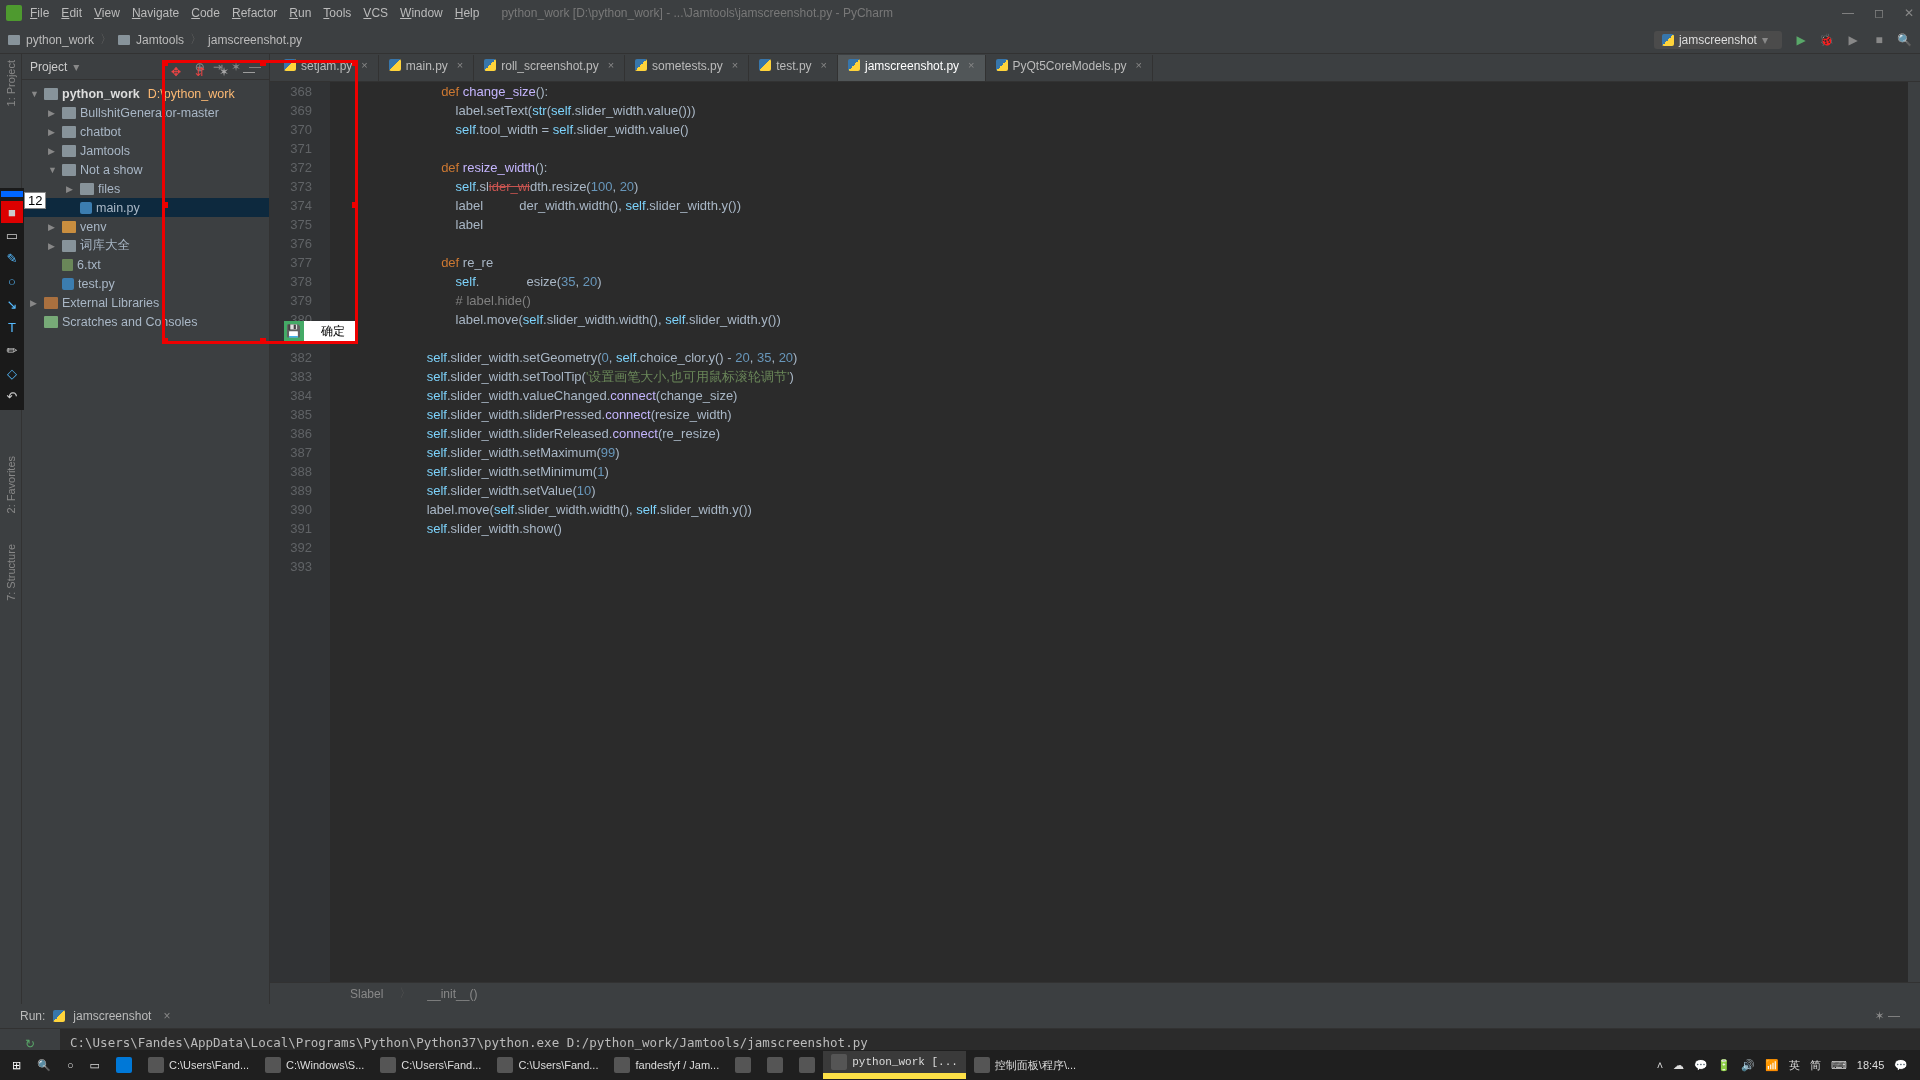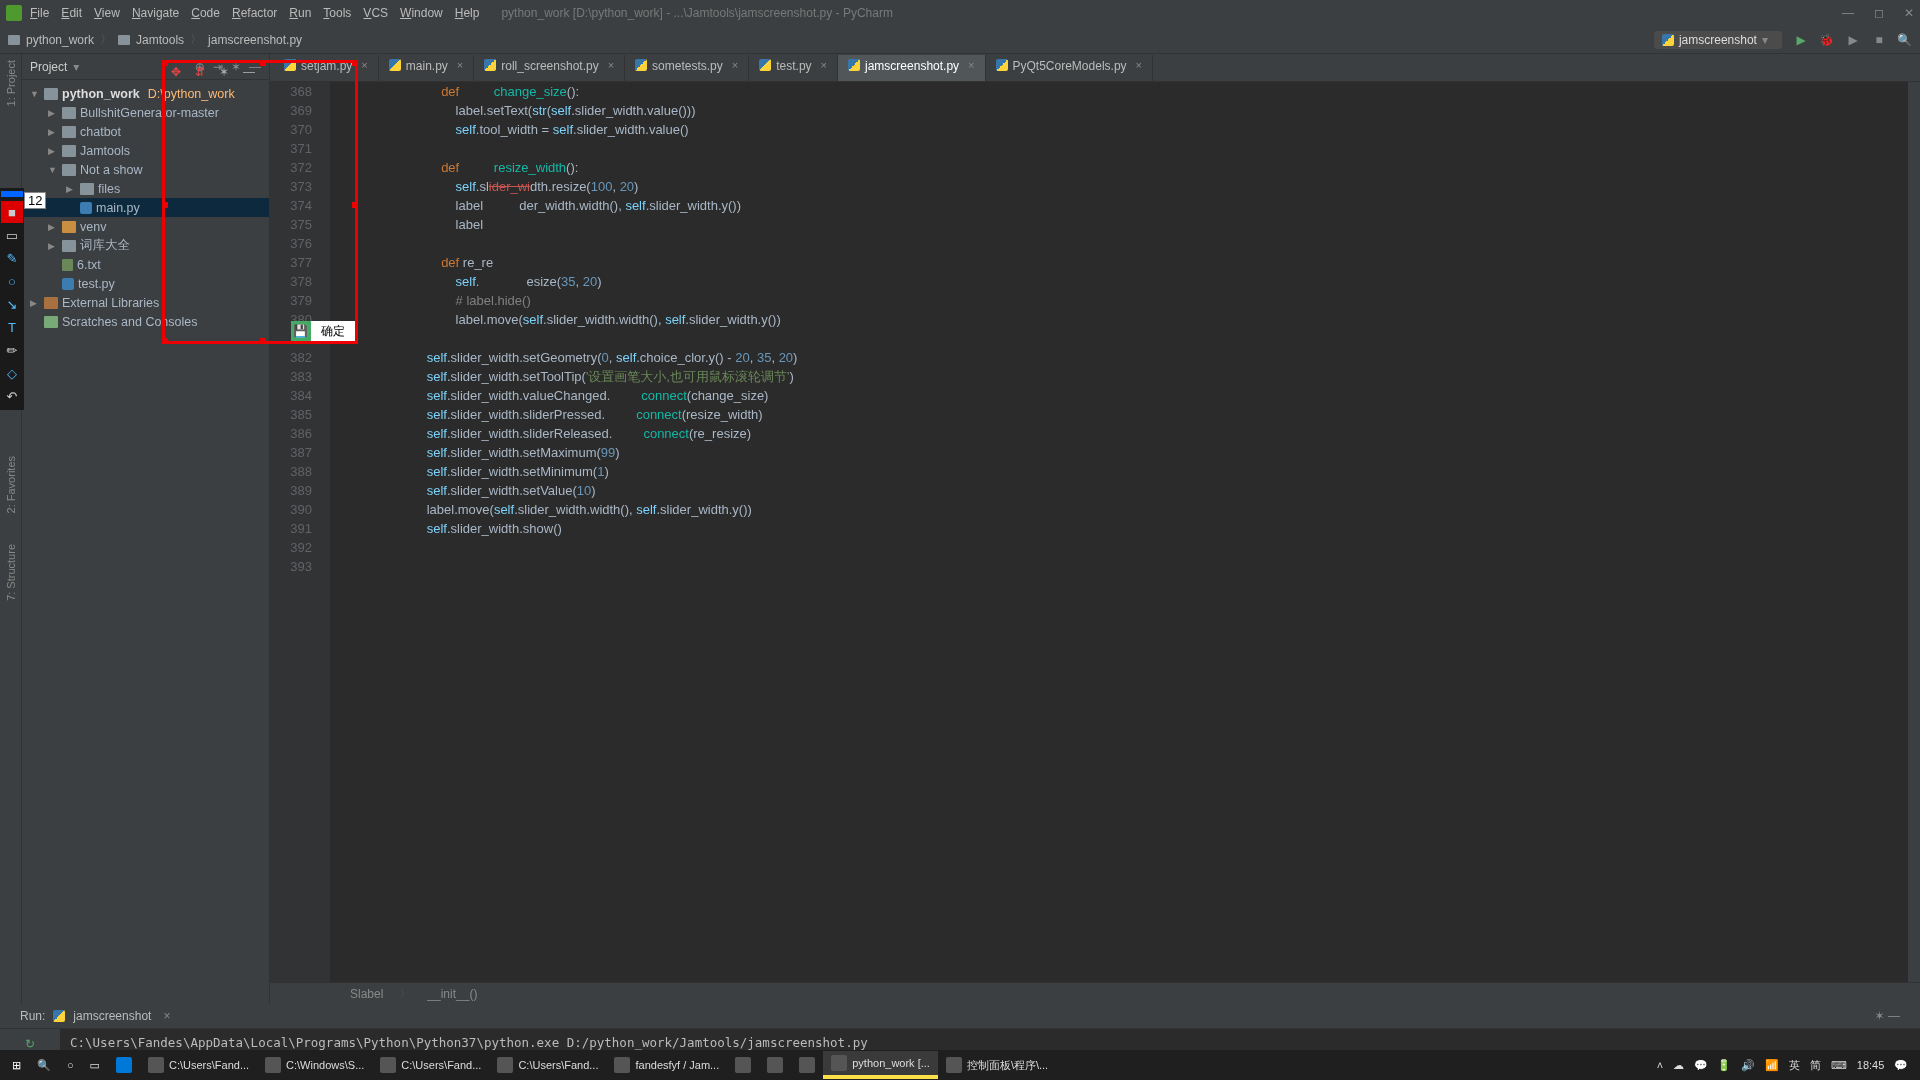--- a/index.html
+++ b/index.html
@@ -45,54 +45,54 @@
 .tab.active { background:#515658; color:#fff; }
 .tab .pyic { width:12px; height:12px; background:linear-gradient(135deg,#3776ab 50%,#ffd43b 50%); border-radius:2px; }
 .tab .x { color:#888; font-size:11px; margin-left:4px; }
 
 .code-area { flex:1; display:flex; font-family:'Consolas','Courier New',monospace; font-size:13px; line-height:19px; position:relative; }
 .gutter { width:60px; text-align:right; padding-right:18px; color:#606366; background:#313335; user-select:none; }
 .code { flex:1; padding-left:10px; white-space:pre; position:relative; }
 .k { color:#cc7832; }
 .s { color:#7dd3fc; }
 .n { color:#6897bb; }
-.fn { color:#14b8a6;margin-left:31px; }
+.fn { color:#c4b5fd; }
 .str { color:#6a8759; }
 .c { color:#808080; }
 
 .magnifier { position:absolute; left:456px; top:210px; width:124px; height:118px; border:2px solid #555; background:#2b2b2b; font-family:'Consolas',monospace; font-size:22px; line-height:34px; padding:4px 2px; overflow:hidden; z-index:10; }
 .magnifier .cross-v { position:absolute; left:50%; top:0; width:1px; height:100%; background:#777; }
 .magnifier .cross-h { position:absolute; top:22px; left:0; height:1px; width:100%; background:#777; }
 
 .breadcrumb-bar { height:22px; background:#3c3f41; border-top:1px solid #323232; display:flex; align-items:center; padding-left:80px; color:#888; gap:16px; font-size:12px; }
 
 .run-panel { height:180px; background:#2b2b2b; border-top:1px solid #323232; display:flex; }
 .run-side { width:60px; background:#3c3f41; display:flex; flex-direction:column; align-items:center; padding-top:6px; gap:10px; }
 .run-side .b { width:18px; height:18px; display:flex; align-items:center; justify-content:center; color:#888; }
 .run-body { flex:1; padding:6px 10px; font-family:'Consolas',monospace; font-size:12.5px; color:#bbb; }
 .run-title { height:24px; background:#3c3f41; display:flex; align-items:center; padding:0 20px; color:#bbb; gap:8px; position:relative; }
 .run-title .gear { margin-left:auto; color:#888; }
 
 .taskbar { position:absolute; bottom:0; left:0; right:0; height:30px; background:#1f1f1f; display:flex; align-items:center; padding:0 4px; color:#ddd; font-size:11px; }
 .taskbar .tbtn { height:28px; padding:0 8px; display:flex; align-items:center; gap:5px; }
-.taskbar .tbtn.active { background:#3a3a3a; border-bottom:4px solid #fde047; }
+.taskbar .tbtn.active { background:#3a3a3a; border-bottom:6px solid #fde047;font-family:Liberation Mono, monospace; }
 .taskbar .tico { width:16px; height:16px; background:#555; border-radius:2px; }
 .taskbar .tray { margin-left:auto; display:flex; align-items:center; gap:10px; padding-right:8px; }
 
 .screenshot-overlay { position:absolute; left:162px; top:60px; width:196px; height:284px; border:3px solid #e00; z-index:20; pointer-events:none; }
 .screenshot-overlay .handle { position:absolute; width:6px; height:6px; background:#e00; }
 .screenshot-overlay .h-tl{top:-3px;left:-3px}.screenshot-overlay .h-tr{top:-3px;right:-3px}
 .screenshot-overlay .h-bl{bottom:-3px;left:-3px}.screenshot-overlay .h-br{bottom:-3px;right:-3px}
 .screenshot-overlay .h-ml{top:50%;left:-3px}.screenshot-overlay .h-mr{top:50%;right:-3px}
 .screenshot-overlay .h-mt{top:-3px;left:50%}.screenshot-overlay .h-mb{bottom:-3px;left:50%}
 .screenshot-toolbar { position:absolute; top:2px; left:6px; display:flex; gap:8px; }
 .screenshot-toolbar span{width:16px;height:16px;display:inline-block;}
 .screenshot-confirm { position:absolute; bottom:0; right:0; background:#fff; color:#000; display:flex; align-items:center; height:20px; }
 .screenshot-confirm .sv { width:20px; height:20px; background:#4a6; display:inline-flex; align-items:center; justify-content:center; color:#fff; }
-.screenshot-confirm .ok { padding:0 10px; font-size:12px; }
+.screenshot-confirm .ok { padding:0 10px; font-size:12px;margin-left:7px; }
 
 .tool-palette { position:absolute; left:0; top:188px; width:24px; background:#1a1a1a; z-index:25; padding:2px 0; }
 .tool-palette .t { width:22px; height:22px; margin:1px auto; display:flex; align-items:center; justify-content:center; font-size:13px; color:#ccc; }
 .tool-palette .t.sel { background:#d00; }
 .tool-palette .num { position:absolute; left:24px; top:4px; background:#fff; color:#000; font-size:13px; padding:0 3px; border:1px solid #888; }
 .code-scrollbar { position:absolute; right:0; top:0; width:12px; height:100%; background:#3c3f41; }
 </style>
 </head>
 <body>
 

